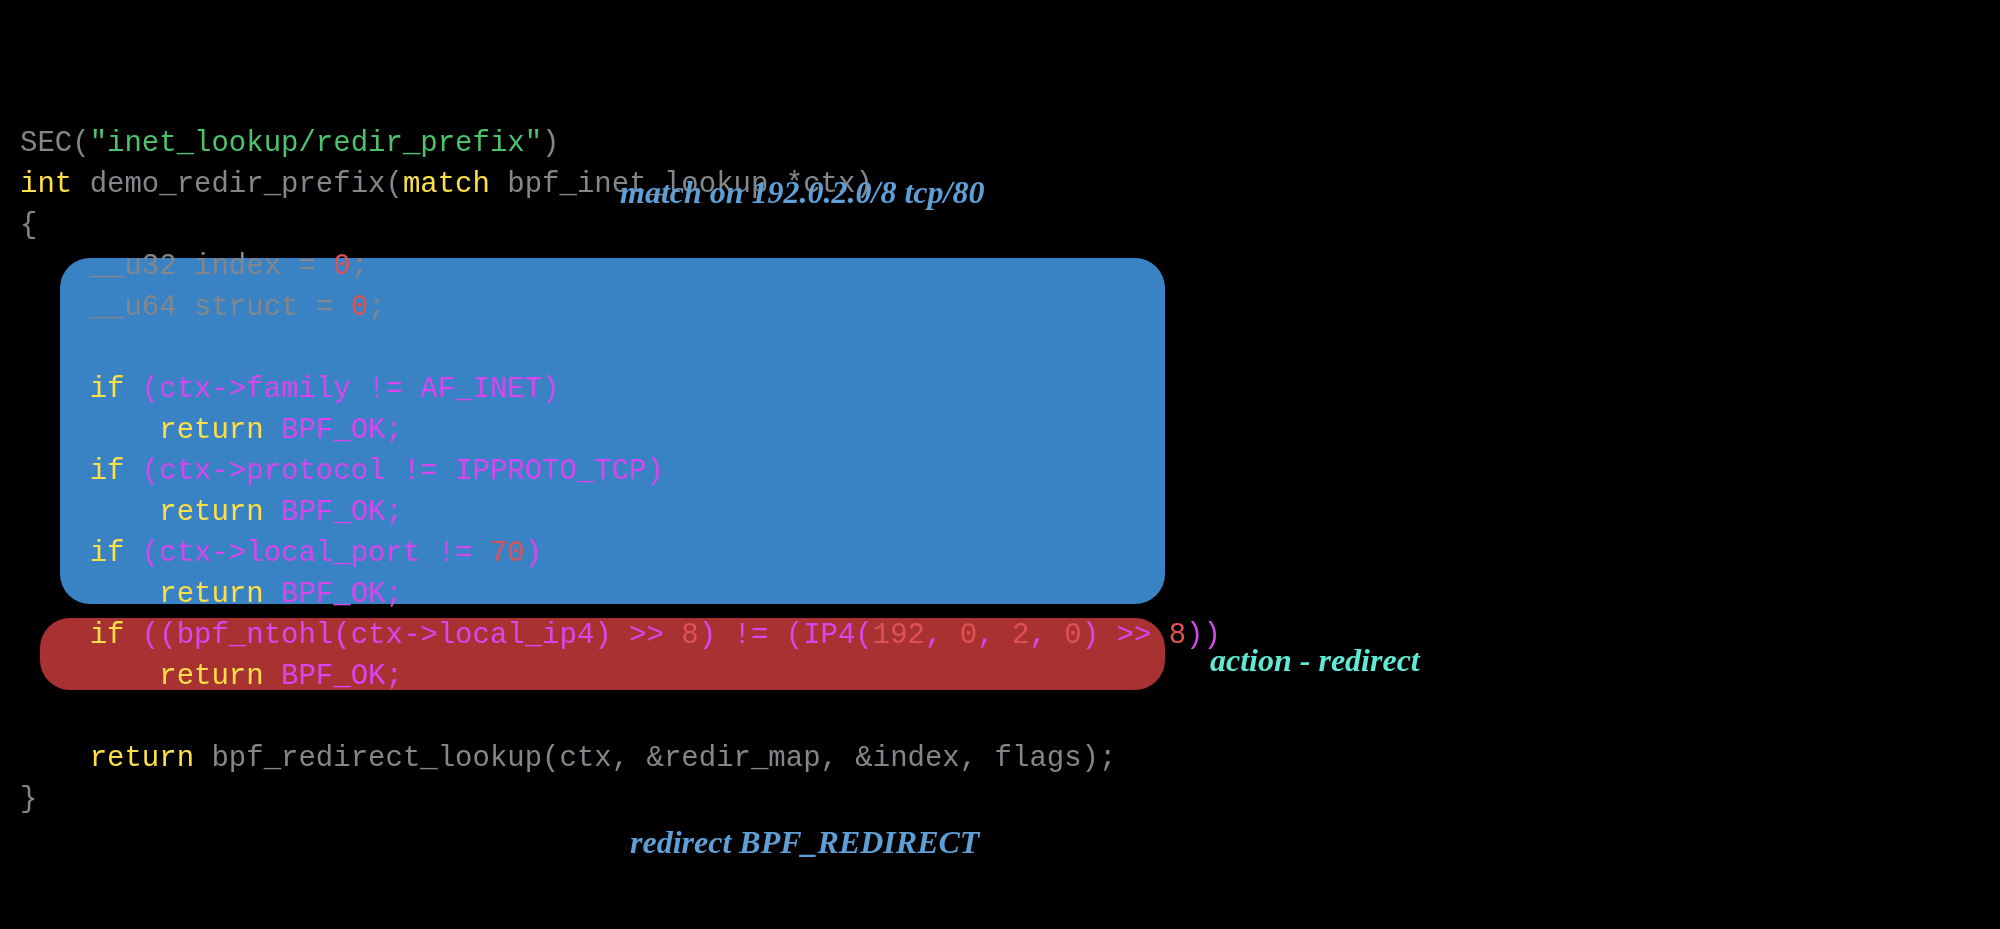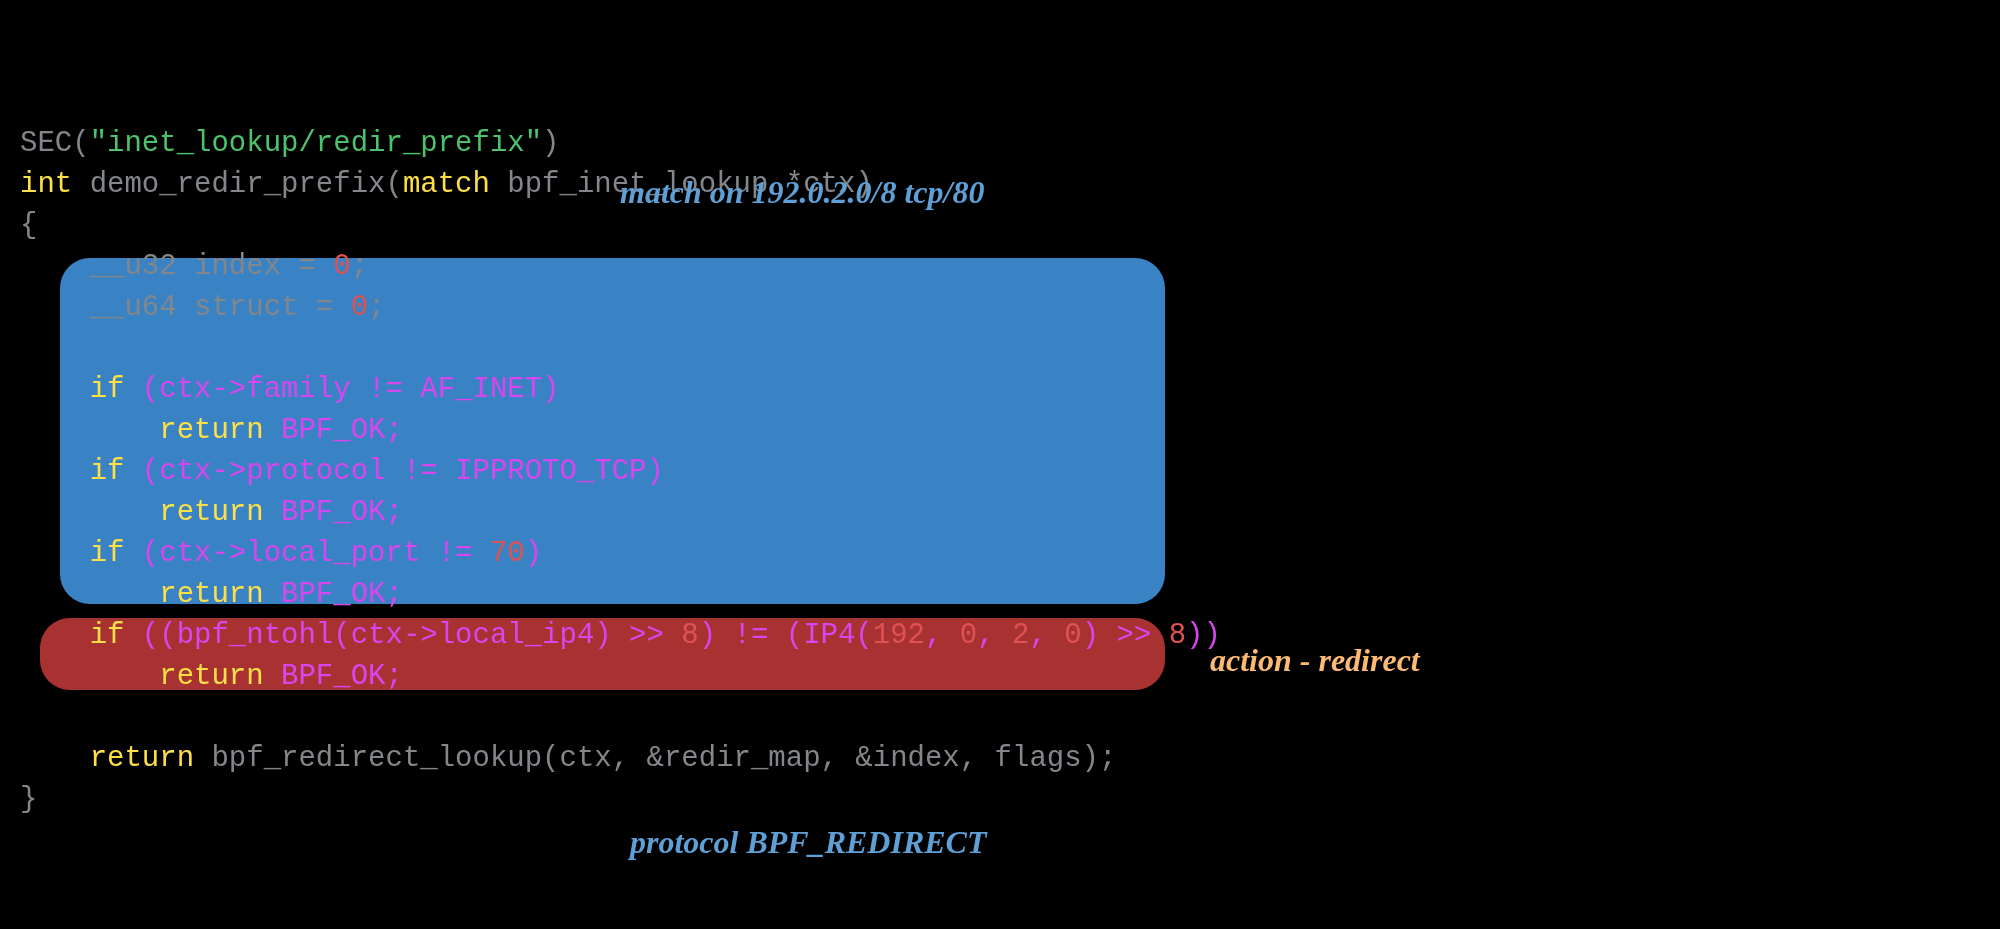--- a/index.html
+++ b/index.html
@@ -52,21 +52,21 @@
     position: absolute;
     font-family: "Comic Sans MS", "Segoe Script", "Bradley Hand", cursive;
     font-style: italic;
     font-weight: 700;
     font-size: 32px;
     line-height: 44px;
     color: #5e9fd6;
     white-space: nowrap;
     z-index: 2;
   }
-  .hand.red { color: #fdba74; }
+  .hand.red { color: #5eead4; }
 
   
   .tok { }
 </style>
 </head>
 <body>
 
 <div class="stage">
 
   <div class="hl-blue" style="left:60px; top:258px; width:1105px; height:346px;"></div>
@@ -92,15 +92,15 @@
 <span class="tok"><span>    </span><span class="c-keyword">return</span><span class="c-default"> bpf_redirect_lookup(ctx, &amp;redir_map, &amp;index, flags);</span></span>
 <span class="tok c-default">}</span>
     </div>
   </div>
 
   <div class="hand" style="left:620px; top:170px;">match on 192.0.2.0/8  tcp/80</div>
 
   <div class="hand red" style="left:1210px; top:638px;">action - redirect</div>
 
 
-  <div class="hand" style="left:630px; top:820px;">protocol BPF_REDIRECT</div>
+  <div class="hand" style="left:630px; top:820px;">redirect BPF_REDIRECT</div>
 
 </div>
 
 </body></html>

